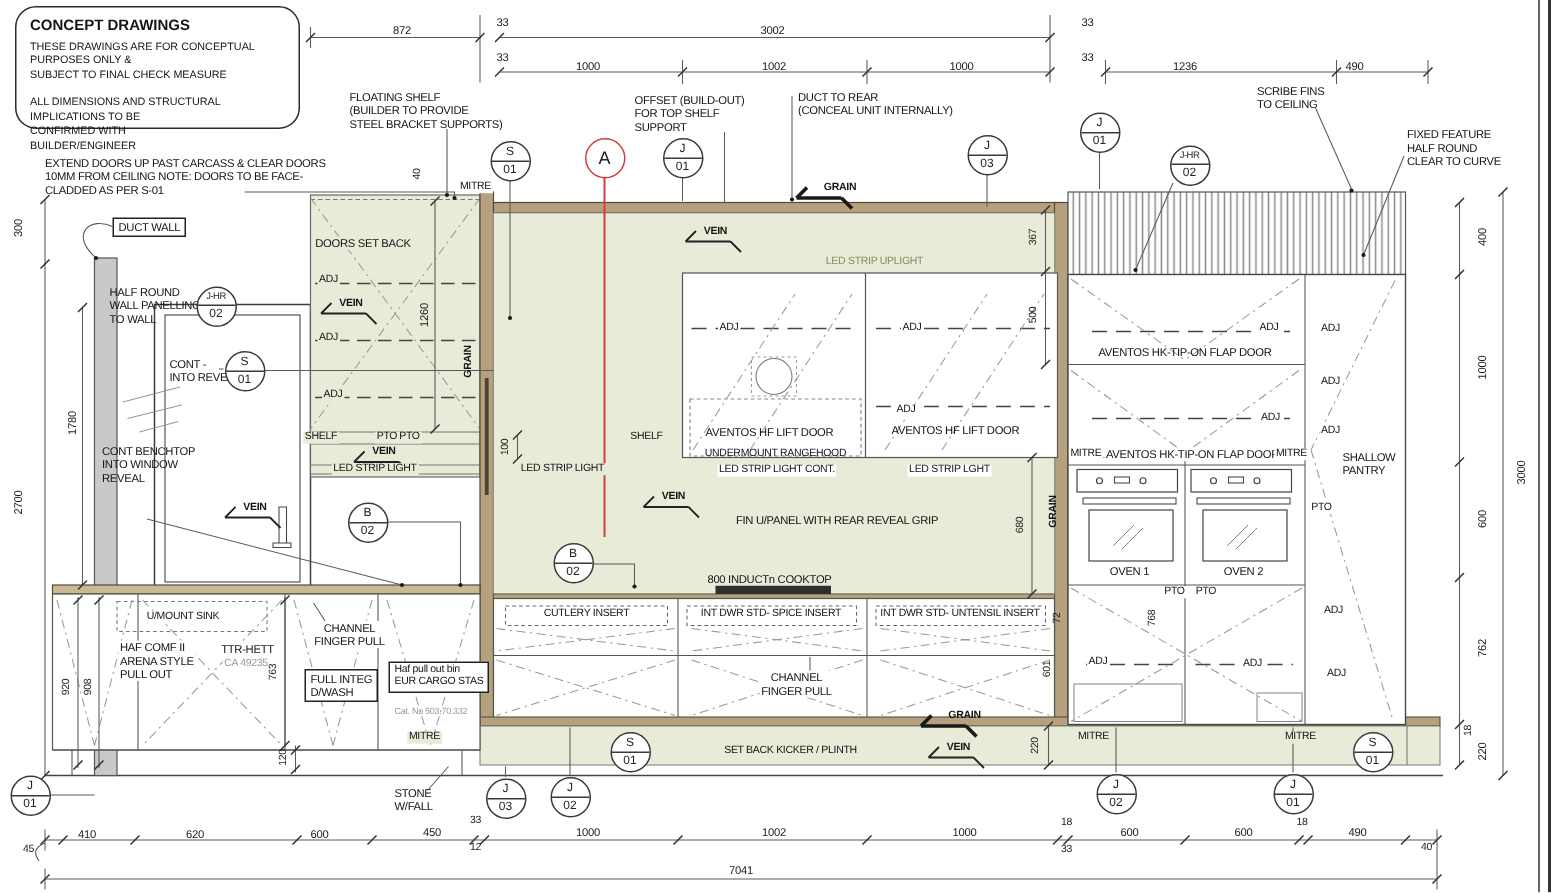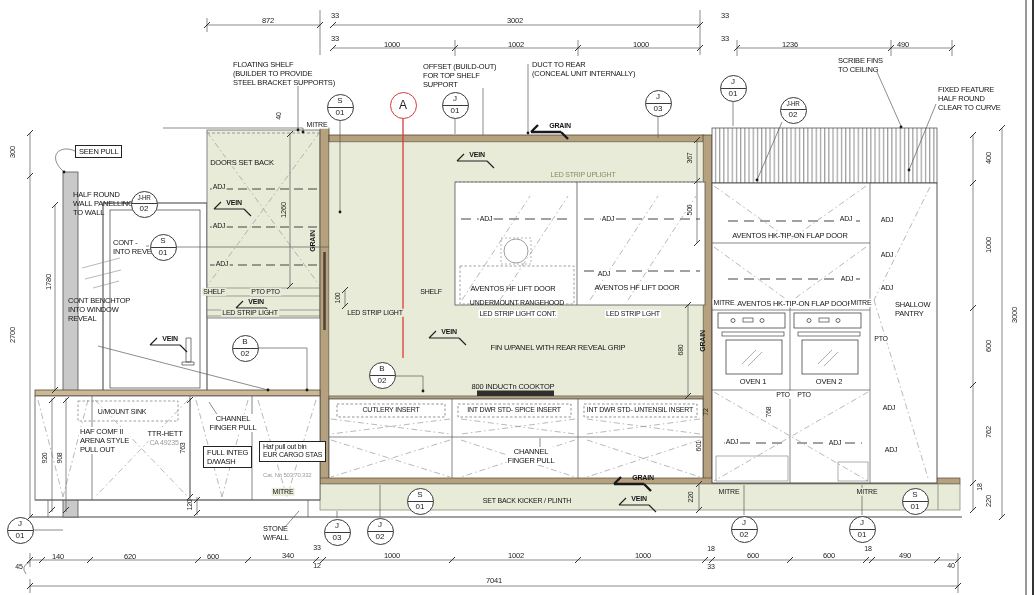--- a/index.html
+++ b/index.html
@@ -175,35 +175,47 @@
   </g>
 
   <g stroke="#1a1a1a" stroke-width="2.4" fill="none">
     <use href="#zarr" x="531" y="132"></use>
     <use href="#zarr" x="614" y="484"></use>
   </g>
 
   <path d="M403 118 V358" stroke="#d43c3c" stroke-width="1.3" fill="none"></path>
 </svg>
 
-
+<div class="notebox">
+  <div class="nb-title">CONCEPT DRAWINGS</div>
+  <div class="nb-body">THESE DRAWINGS ARE FOR CONCEPTUAL PURPOSES ONLY &amp;
+SUBJECT TO FINAL CHECK MEASURE
+
+ALL DIMENSIONS AND STRUCTURAL IMPLICATIONS TO BE
+CONFIRMED WITH
+BUILDER/ENGINEER</div>
+</div>
+
+<div class="lbl" style="left:30px;top:104px">EXTEND DOORS UP PAST CARCASS &amp; CLEAR DOORS
+10MM FROM CEILING NOTE: DOORS TO BE FACE-
+CLADDED AS PER S-01</div>
 <div class="lbl" style="left:233px;top:60px">FLOATING SHELF
 (BUILDER TO PROVIDE
 STEEL BRACKET SUPPORTS)</div>
 <div class="lbl" style="left:423px;top:62px">OFFSET (BUILD-OUT)
 FOR TOP SHELF
 SUPPORT</div>
 <div class="lbl" style="left:532px;top:60px">DUCT TO REAR
 (CONCEAL UNIT INTERNALLY)</div>
 <div class="lbl" style="left:838px;top:56px">SCRIBE FINS
 TO CEILING</div>
 <div class="lbl" style="left:938px;top:85px">FIXED FEATURE
 HALF ROUND
 CLEAR TO CURVE</div>
-<div class="lbl box" style="left:75px;top:145px">SEEN PULL</div>
+<div class="lbl box" style="left:75px;top:145px">DUCT WALL</div>
 <div class="lbl" style="left:73px;top:190px">HALF ROUND
 WALL PANELLING
 TO WALL</div>
 <div class="lbl" style="left:113px;top:238px">CONT -
 INTO REVEAL</div>
 <div class="lbl" style="left:68px;top:296px">CONT BENCHTOP
 INTO WINDOW
 REVEAL</div>
 <div class="lbl cc bgg" style="left:242px;top:162px">DOORS SET BACK</div>
 <div class="lbl cc bgg s" style="left:250px;top:313px">LED STRIP LIGHT</div>
@@ -320,24 +332,24 @@
 
 <div class="lbl rot dim" style="left:988px;top:158px">400</div>
 <div class="lbl rot dim" style="left:988px;top:245px">1000</div>
 <div class="lbl rot dim" style="left:988px;top:346px">600</div>
 <div class="lbl rot dim" style="left:988px;top:432px">762</div>
 <div class="lbl rot dim s" style="left:980px;top:487px">18</div>
 <div class="lbl rot dim" style="left:988px;top:501px">220</div>
 <div class="lbl rot dim" style="left:1014px;top:315px">3000</div>
 
 <div class="lbl cc dim s" style="left:19px;top:567px">45</div>
-<div class="lbl cc dim" style="left:58px;top:556px">140</div>
+<div class="lbl cc dim" style="left:58px;top:556px">410</div>
 <div class="lbl cc dim" style="left:130px;top:556px">620</div>
 <div class="lbl cc dim" style="left:213px;top:556px">600</div>
-<div class="lbl cc dim" style="left:288px;top:555px">340</div>
+<div class="lbl cc dim" style="left:288px;top:555px">450</div>
 <div class="lbl cc dim s" style="left:317px;top:548px">33</div>
 <div class="lbl cc dim s" style="left:317px;top:566px">12</div>
 <div class="lbl cc dim" style="left:392px;top:555px">1000</div>
 <div class="lbl cc dim" style="left:516px;top:555px">1002</div>
 <div class="lbl cc dim" style="left:643px;top:555px">1000</div>
 <div class="lbl cc dim s" style="left:711px;top:549px">18</div>
 <div class="lbl cc dim s" style="left:711px;top:567px">33</div>
 <div class="lbl cc dim" style="left:753px;top:555px">600</div>
 <div class="lbl cc dim" style="left:829px;top:555px">600</div>
 <div class="lbl cc dim s" style="left:868px;top:549px">18</div>

